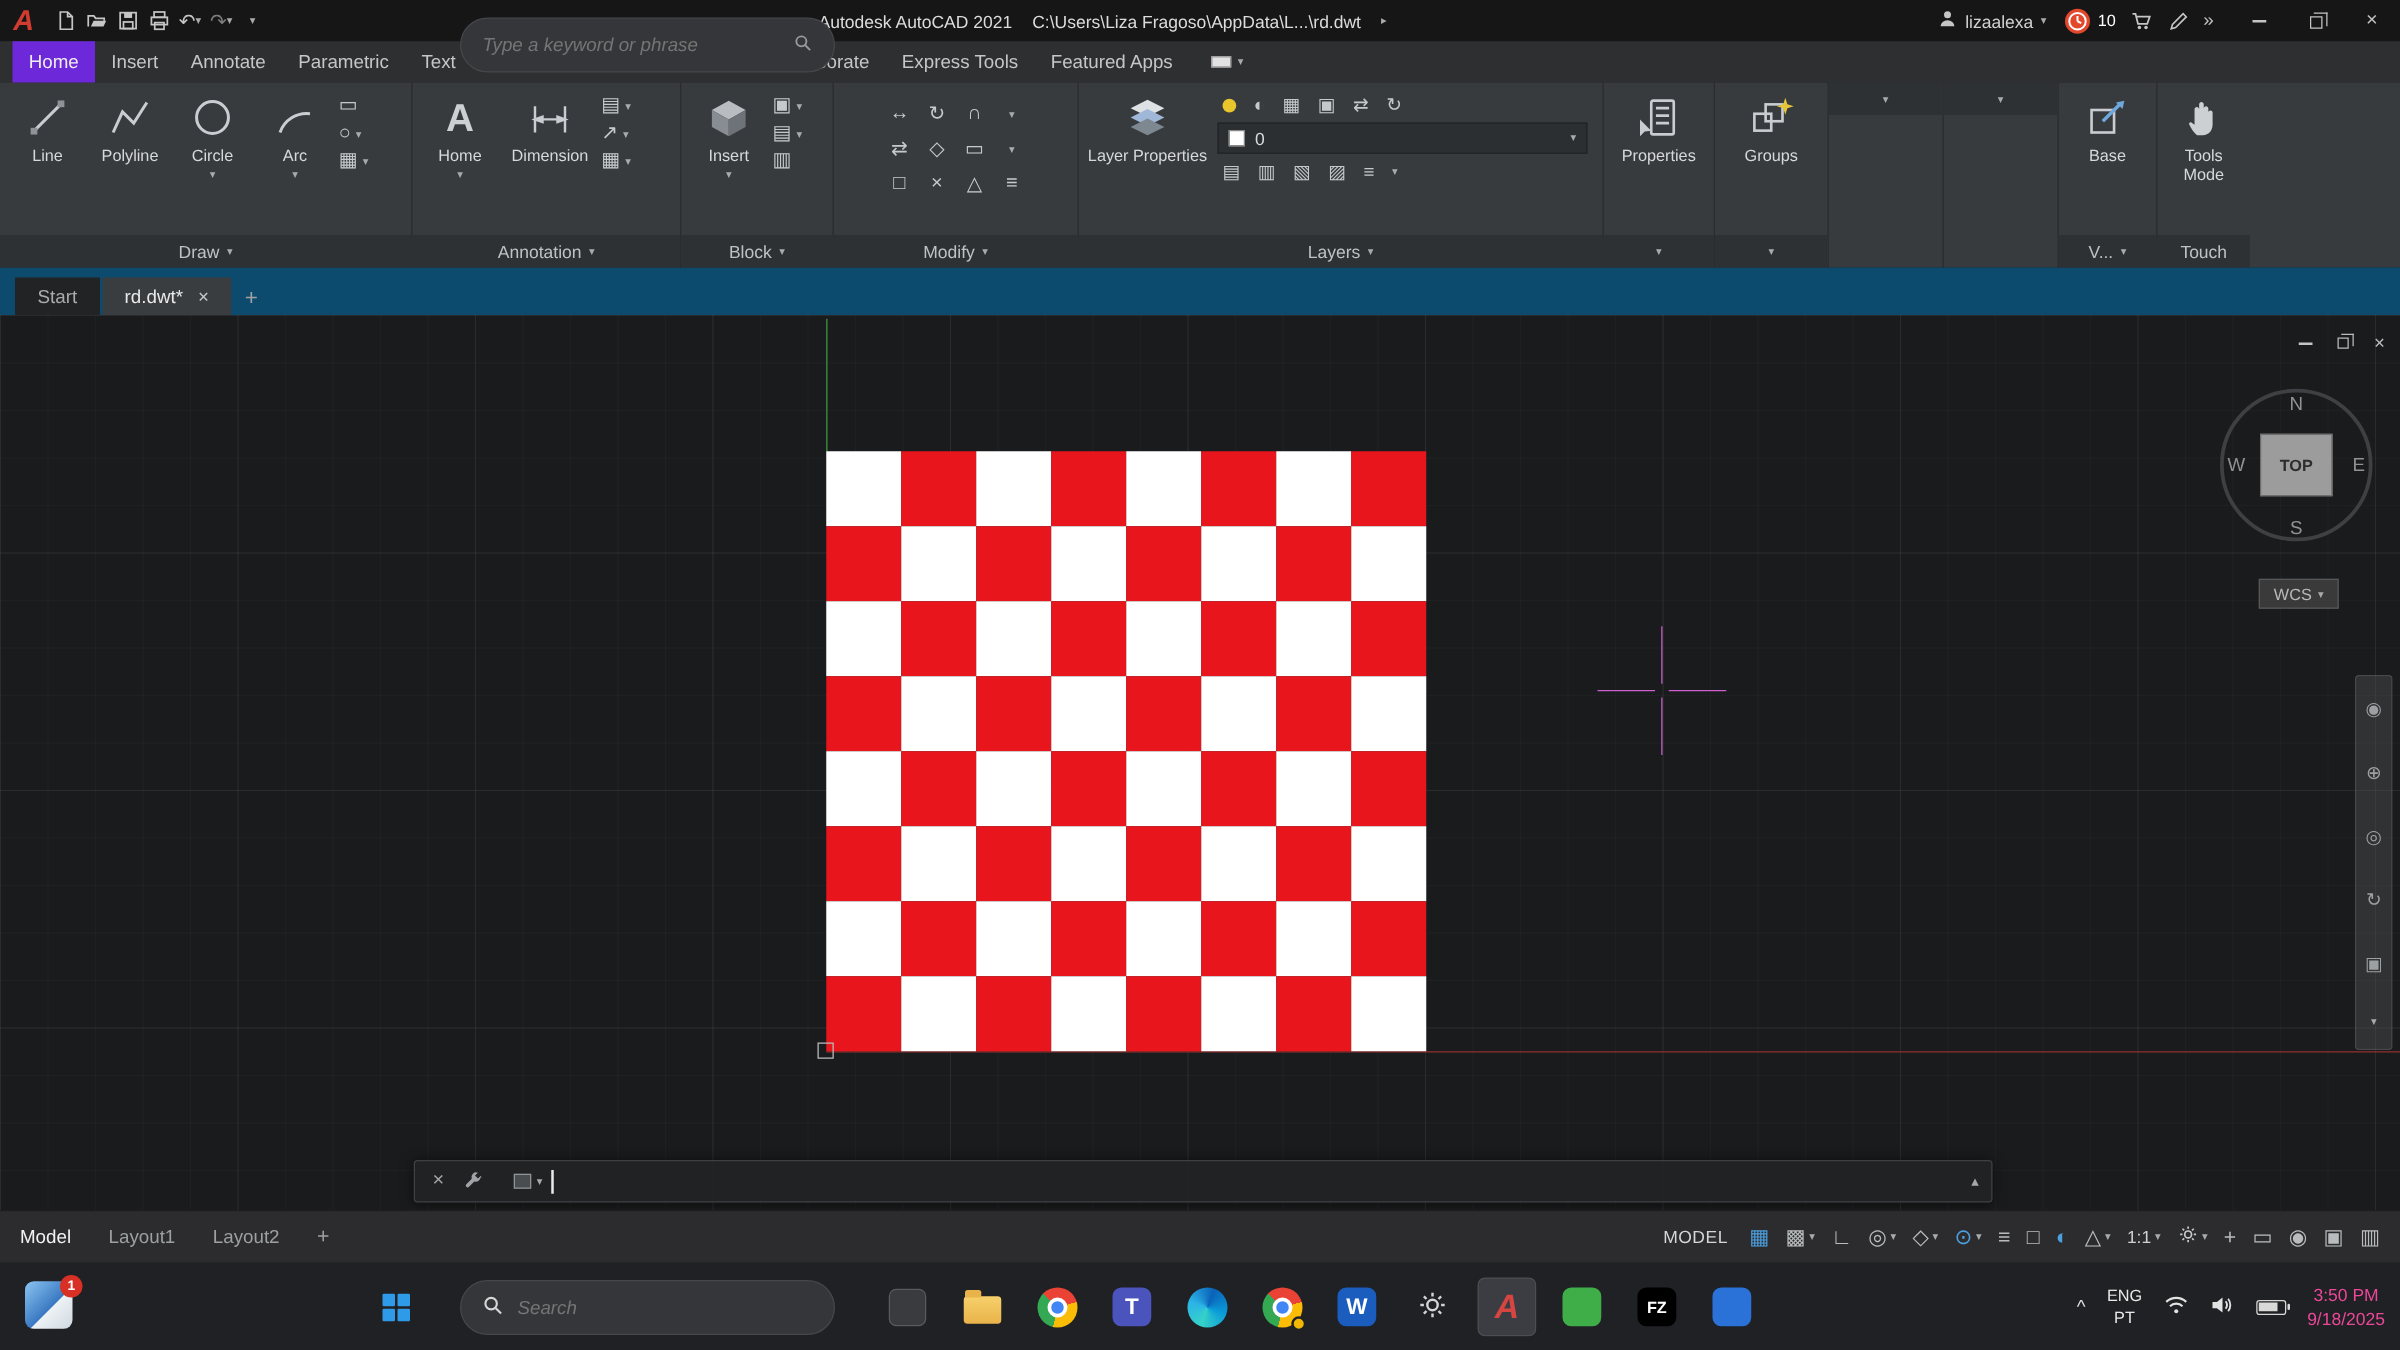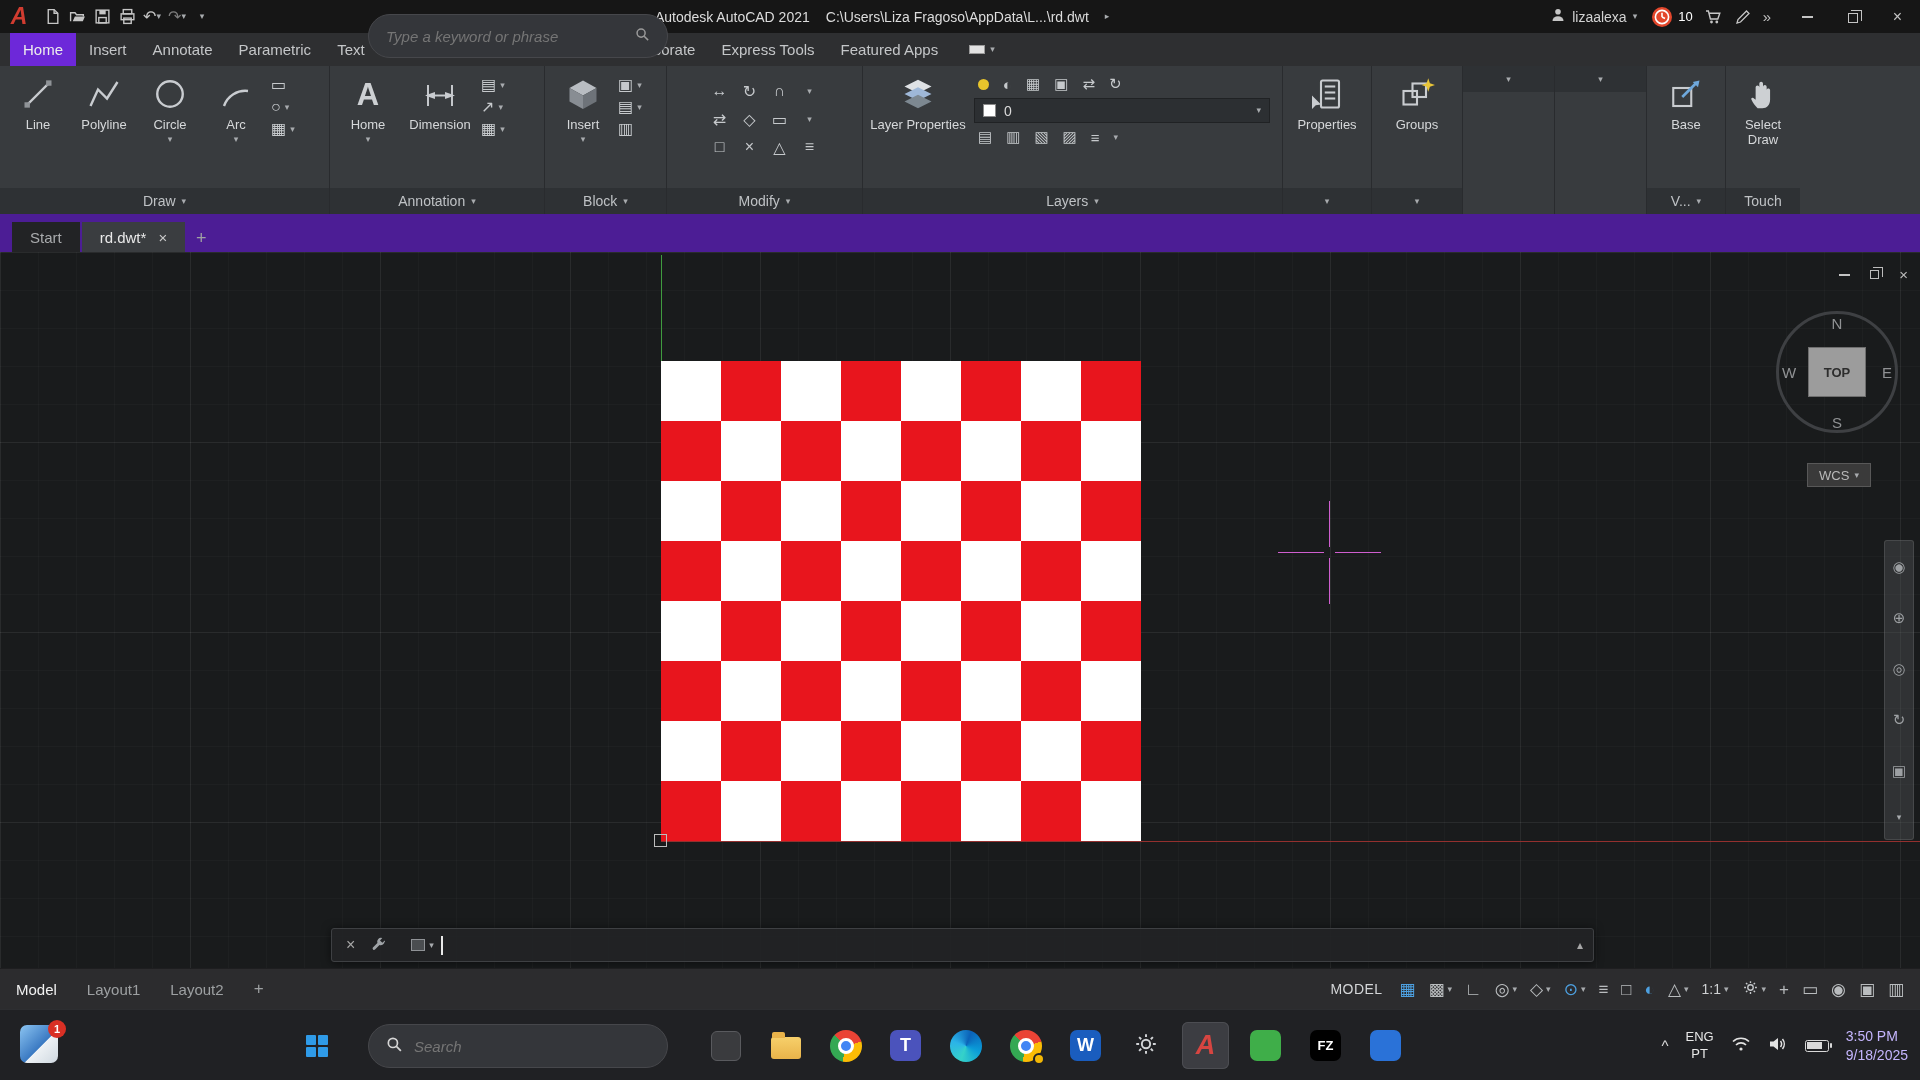--- a/index.html
+++ b/index.html
@@ -47,21 +47,21 @@
   .smallrow{display:flex;align-items:center;gap:4px;color:#c6c9cc;font-size:16px;line-height:1}
   .mod-grid{display:grid;grid-template-columns:repeat(4,30px);grid-auto-rows:28px;align-items:center;justify-items:center;padding-top:8px;color:#c6c9cc;font-size:16px}
   .layers-right{display:flex;flex-direction:column;gap:5px;padding-top:6px;margin-left:6px;width:296px}
   .lrow{display:flex;align-items:center;gap:14px;color:#c6c9cc;font-size:15px;padding-left:4px}
   .bulb{width:11px;height:11px;border-radius:50%;background:#e8c52c;display:inline-block}
   .layer-dd{height:25px;background:#2c2f32;border:1px solid #202224;display:flex;align-items:center;gap:8px;padding:0 8px;color:#dadada;font-size:14px}
   .swatch{width:13px;height:13px;background:#fff;border:1px solid #8a8a8a}
   .layer-dd .caret{margin-left:auto}
 
   
-  .filetabs{height:38px;background:#4c1d95;display:flex;align-items:flex-end;padding-left:12px;gap:2px}
+  .filetabs{height:38px;background:#0c4a6e;display:flex;align-items:flex-end;padding-left:12px;gap:2px}
   .ftab{height:30px;display:flex;align-items:center;gap:12px;padding:0 18px;font-size:15px;color:#a9abad;background:#222325}
   .ftab.active{background:#3a3d40;color:#e9e9e9}
   .ftab-close{font-size:15px;color:#c9c9c9}
   .ftab-plus{width:28px;height:28px;display:flex;align-items:center;justify-content:center;color:#9fa1a3;font-size:18px}
 
   
   .canvas{position:relative;height:716px;background:#191b1c;overflow:hidden;
     background-image:
       linear-gradient(rgba(255,255,255,0.05) 1px, transparent 1px),
       linear-gradient(90deg, rgba(255,255,255,0.05) 1px, transparent 1px),
@@ -138,21 +138,21 @@
   .acadapp{font-size:27px;font-weight:bold;color:#d64541;font-style:italic}
   .green{background:#3fae49}
   .fz{background:#000000;font-size:13px}
   .blueapp{background:#2a72d8}
   .tb-tray{position:absolute;right:12px;top:0;height:71px;display:flex;align-items:center;gap:17px;color:#e3e3e3}
   .tray-caret{font-size:15px;color:#dcdcdc}
   .tray-lang{font-size:13px;line-height:1.25;text-align:center;color:#e8e8e8}
   .batt{width:24px;height:12px;border:1.5px solid #d9d9d9;border-radius:2.5px;position:relative}
   .batt::before{content:"";position:absolute;right:-4.5px;top:2px;width:2.5px;height:5px;background:#d9d9d9;border-radius:1px}
   .batt::after{content:"";position:absolute;left:1.5px;top:1.5px;bottom:1.5px;width:15px;background:#d9d9d9}
-  .tray-clock{text-align:left;line-height:1.3;font-size:14px;color:#c4b5fd}
+  .tray-clock{text-align:center;line-height:1.3;font-size:14px;color:#ec4899}
 </style>
 </head>
 <body>
 
 <div class="screen">
 
   <header class="titlebar">
     <div class="acad-logo">A</div>
     <div class="qat">
       <span class="qat-btn">
@@ -535,21 +535,21 @@
     </div>
 
     <div class="panel" style="width:74px;border-right:none">
       <div class="panel-body" style="justify-content:center">
         <div class="bigbtn" style="width:68px">
           <span class="bicon">
               <svg viewBox="0 0 24 24" width="34" height="34" fill="#cdd0d3">
                 <path d="M8.2 22c-1.8-1.5-3.3-3.8-4.4-6.1-.4-.8.6-1.6 1.4-1l1.6 1.2V7.3c0-.7.6-1.3 1.3-1.3s1.3.6 1.3 1.3V4.6c0-.7.6-1.3 1.3-1.3s1.3.6 1.3 1.3V7c0-.7.6-1.3 1.3-1.3s1.3.6 1.3 1.3v2.2c0-.6.5-1.1 1.2-1.1.6 0 1.2.5 1.2 1.1V16c0 3.6-2.4 6-5.4 6z"></path>
               </svg>
             </span>
-          <span>Select Draw</span>
+          <span>Tools Mode</span>
         </div>
       </div>
       <div class="panel-title">
           <span>Touch</span>
         </div>
     </div>
 
     <div style="flex:1"></div>
   </section>
 

